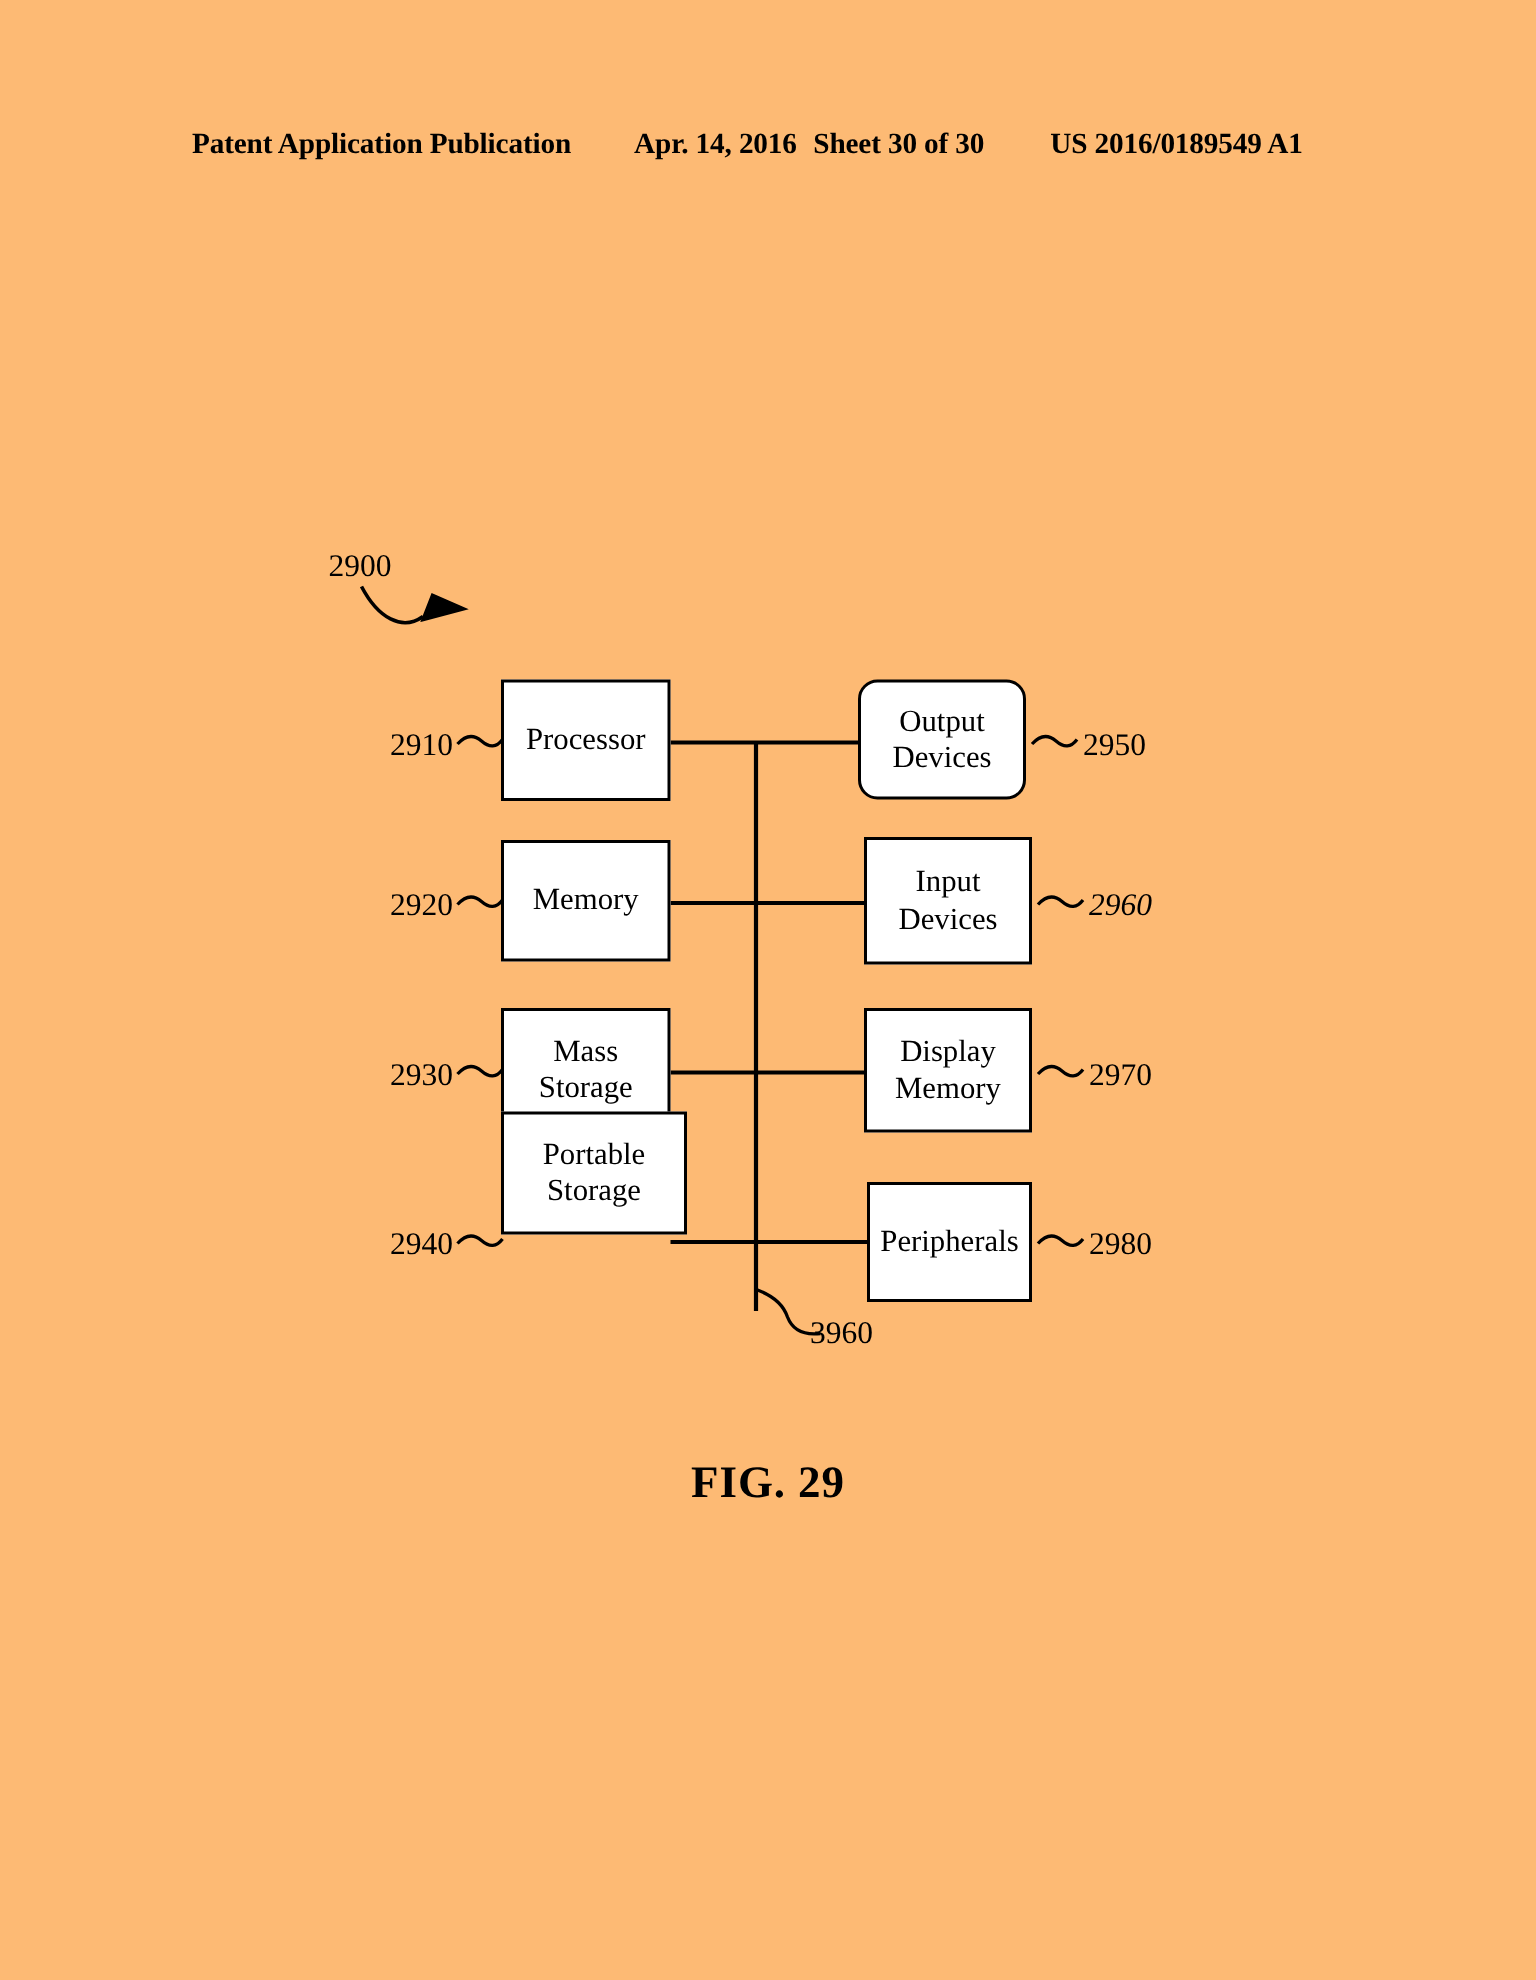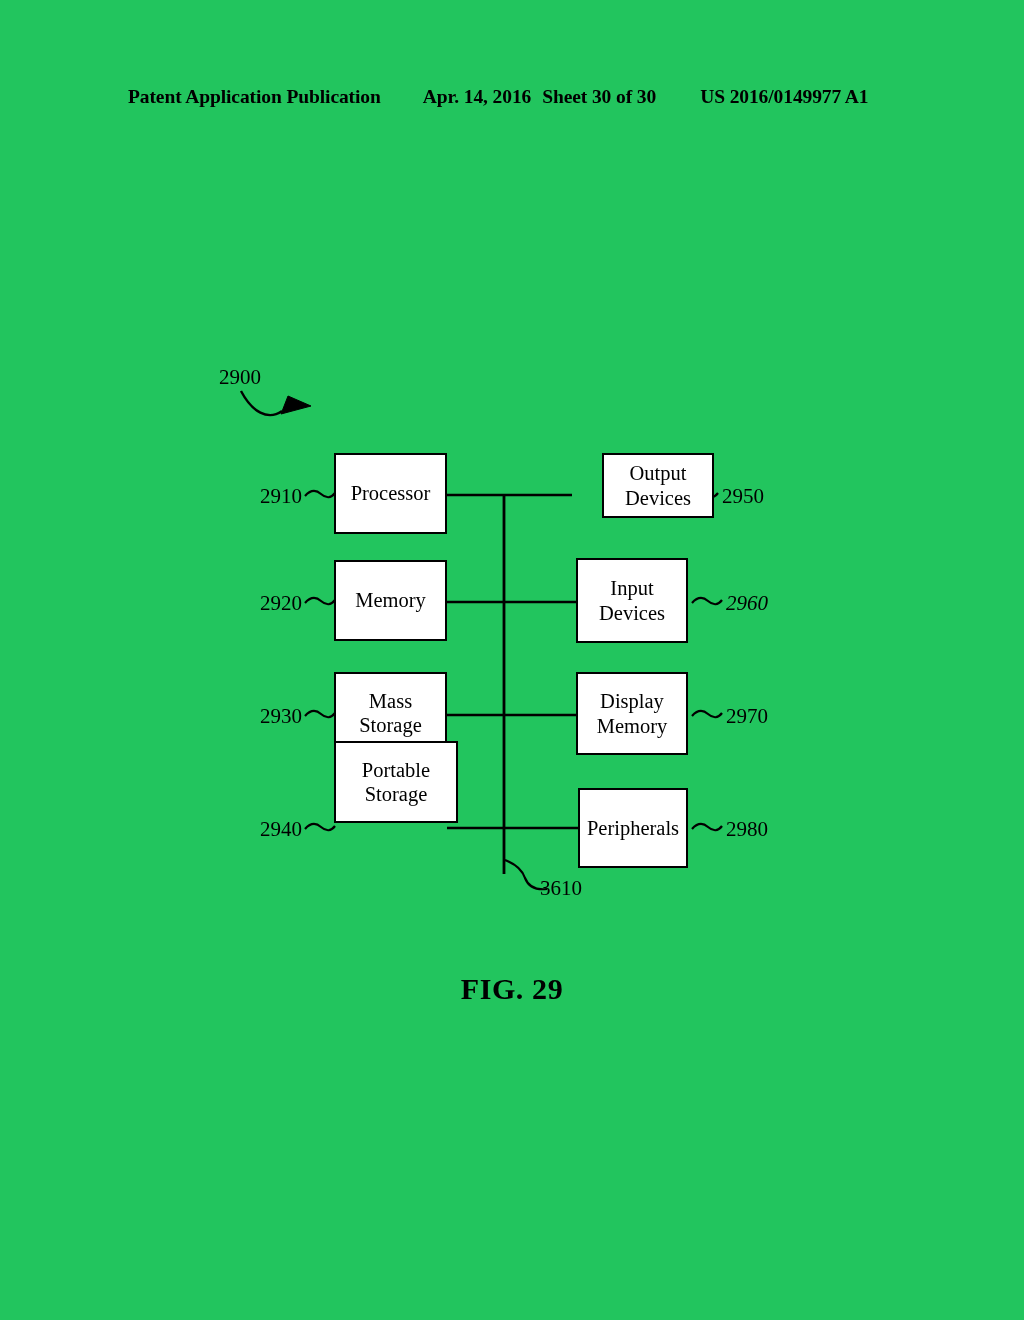--- a/index.html
+++ b/index.html
@@ -5,21 +5,21 @@
 <style>
   html, body {
     margin: 0;
     padding: 0;
     background: #ffffff;
   }
   #page {
     position: relative;
     width: 1024px;
     height: 1320px;
-    background: #22c55e;
+    background: #fdba74;
     overflow: hidden;
     font-family: "Liberation Serif", "DejaVu Serif", serif;
     color: #000000;
   }
 
   
   #header {
     position: absolute;
     top: 86px;
     left: 128px;
@@ -100,21 +100,21 @@
 </style>
 </head>
 <body>
 
 <div id="page">
 
   <div id="header">
     <span class="h-pub">Patent Application Publication</span>
     <span class="h-date">Apr. 14, 2016</span>
     <span class="h-sheet">Sheet 30 of 30</span>
-    <span class="h-num">US 2016/0149977 A1</span>
+    <span class="h-num">US 2016/0189549 A1</span>
   </div>
 
   <div id="figure">
 
     <svg viewBox="0 0 1024 1320">
       <g fill="none" stroke="#000000" stroke-width="2.6" stroke-linecap="butt">
 
         <line x1="447" y1="495" x2="504" y2="495"></line>
         <line x1="504" y1="495" x2="572" y2="495"></line>
 
@@ -162,21 +162,21 @@
       </div>
     </div>
 
     <div class="node" style="left:334px; top:741px; width:124px; height:82px;">
       <div>
         <span>Portable</span>
         <span>Storage</span>
       </div>
     </div>
 
-    <div class="node" style="left:602px; top:453px; width:112px; height:65px;">
+    <div class="node" style="left:572px; top:453px; width:112px; height:80px;border-radius:13px;">
       <div>
         <span>Output</span>
         <span>Devices</span>
       </div>
     </div>
 
     <div class="node" style="left:576px; top:558px; width:112px; height:85px;">
       <div>
         <span>Input</span>
         <span>Devices</span>
@@ -198,19 +198,19 @@
     <div class="refnum right-align" style="left:218px; top:591px; width:84px;">2920</div>
     <div class="refnum right-align" style="left:218px; top:704px; width:84px;">2930</div>
     <div class="refnum right-align" style="left:218px; top:817px; width:84px;">2940</div>
 
     <div class="refnum" style="left:722px; top:484px;">2950</div>
     <div class="refnum" style="left:726px; top:591px;font-style:italic;">2960</div>
     <div class="refnum" style="left:726px; top:704px;">2970</div>
     <div class="refnum" style="left:726px; top:817px;">2980</div>
 
     <div class="refnum" style="left:219px; top:365px;">2900</div>
-    <div class="refnum" style="left:540px; top:876px;">3610</div>
+    <div class="refnum" style="left:540px; top:876px;">3960</div>
 
   </div>
 
   <div id="caption">FIG. 29</div>
 
 </div>
 
 </body></html>

